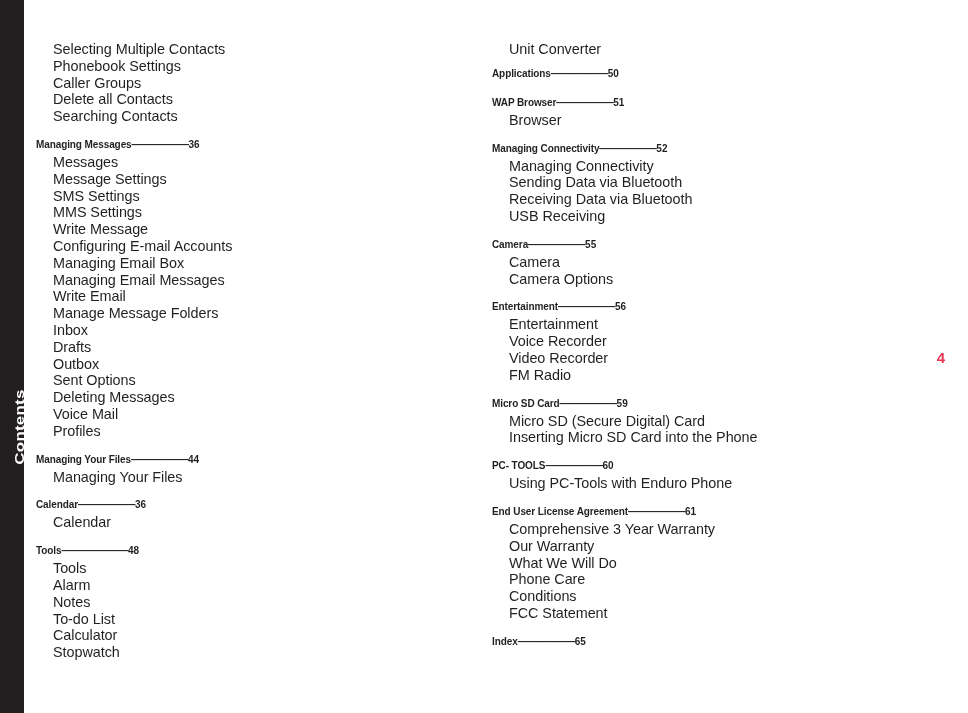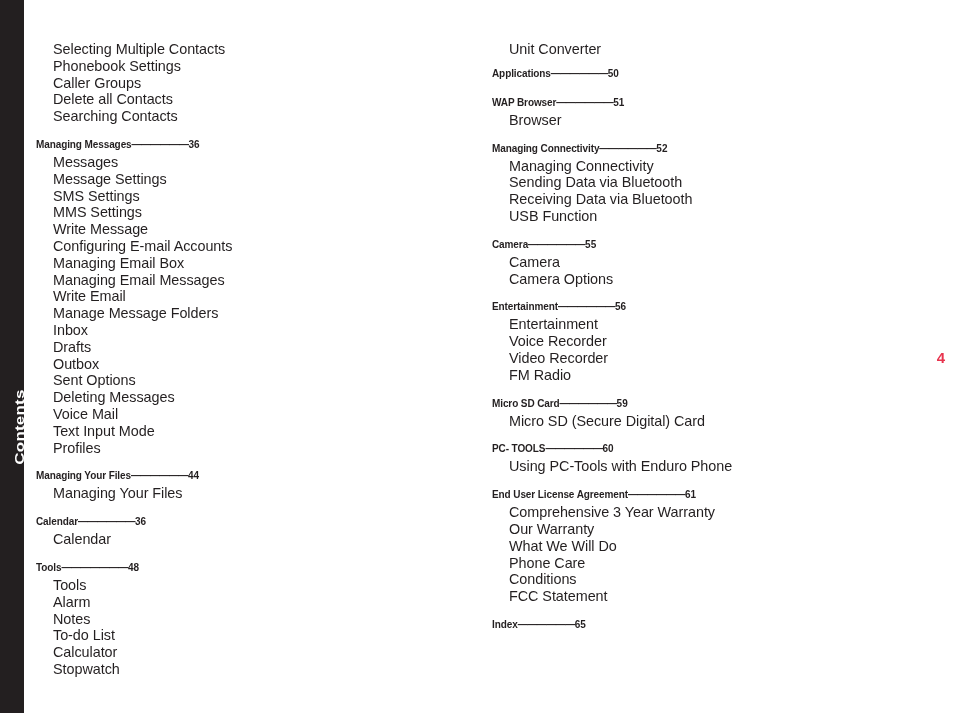--- a/index.html
+++ b/index.html
@@ -121,21 +121,20 @@
       <div class="subitem">Managing Email Box</div>
       <div class="subitem">Managing Email Messages</div>
       <div class="subitem">Write Email</div>
       <div class="subitem">Manage Message Folders</div>
       <div class="subitem">Inbox</div>
       <div class="subitem">Drafts</div>
       <div class="subitem">Outbox</div>
       <div class="subitem">Sent Options</div>
       <div class="subitem">Deleting Messages</div>
       <div class="subitem">Voice Mail</div>
-      <div class="subitem">Text Input Mode</div>
       <div class="subitem">Profiles</div>
     </div>
     <div class="section">
       <div class="heading"><span>Managing Your Files</span><span class="dashes">——————</span><span class="pageno">44</span></div>
       <div class="subitem">Managing Your Files</div>
     </div>
     <div class="section">
       <div class="heading"><span>Calendar</span><span class="dashes">——————</span><span class="pageno">36</span></div>
       <div class="subitem">Calendar</div>
     </div>
@@ -158,37 +157,38 @@
     </div>
     <div class="section">
       <div class="heading"><span>WAP Browser</span><span class="dashes">——————</span><span class="pageno">51</span></div>
       <div class="subitem">Browser</div>
     </div>
     <div class="section">
       <div class="heading"><span>Managing Connectivity</span><span class="dashes">——————</span><span class="pageno">52</span></div>
       <div class="subitem">Managing Connectivity</div>
       <div class="subitem">Sending Data via Bluetooth</div>
       <div class="subitem">Receiving Data via Bluetooth</div>
-      <div class="subitem">USB Function</div>
+      <div class="subitem">USB Receiving</div>
     </div>
     <div class="section">
       <div class="heading"><span>Camera</span><span class="dashes">——————</span><span class="pageno">55</span></div>
       <div class="subitem">Camera</div>
       <div class="subitem">Camera Options</div>
     </div>
     <div class="section">
       <div class="heading"><span>Entertainment</span><span class="dashes">——————</span><span class="pageno">56</span></div>
       <div class="subitem">Entertainment</div>
       <div class="subitem">Voice Recorder</div>
       <div class="subitem">Video Recorder</div>
       <div class="subitem">FM Radio</div>
     </div>
     <div class="section">
       <div class="heading"><span>Micro SD Card</span><span class="dashes">——————</span><span class="pageno">59</span></div>
       <div class="subitem">Micro SD (Secure Digital) Card</div>
+      <div class="subitem">Inserting Micro SD Card into the Phone</div>
     </div>
     <div class="section">
       <div class="heading"><span>PC- TOOLS</span><span class="dashes">——————</span><span class="pageno">60</span></div>
       <div class="subitem">Using PC-Tools with Enduro Phone</div>
     </div>
     <div class="section">
       <div class="heading"><span>End User License Agreement</span><span class="dashes">——————</span><span class="pageno">61</span></div>
       <div class="subitem">Comprehensive 3 Year Warranty</div>
       <div class="subitem">Our Warranty</div>
       <div class="subitem">What We Will Do</div>

